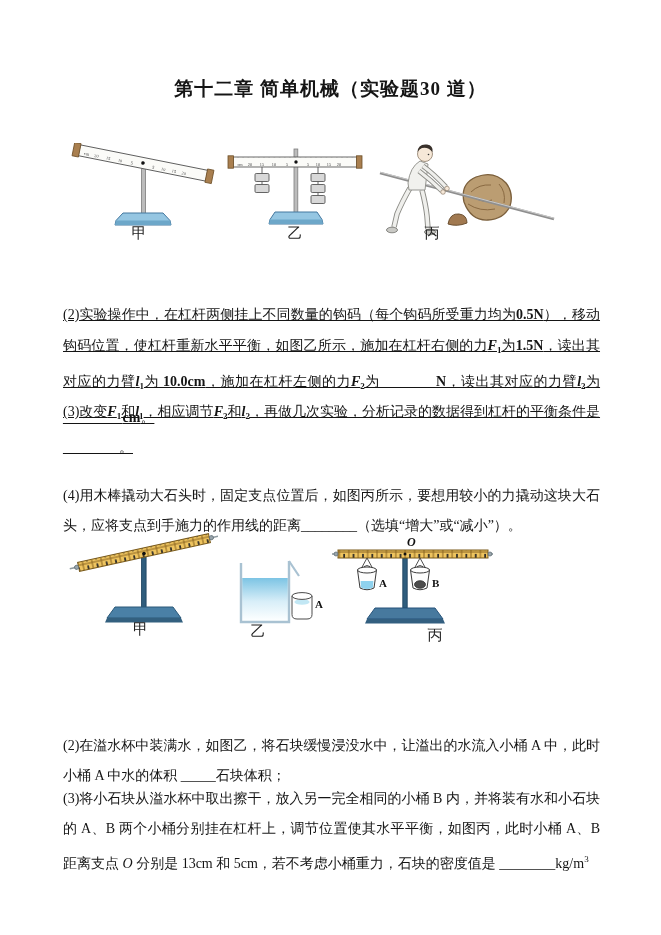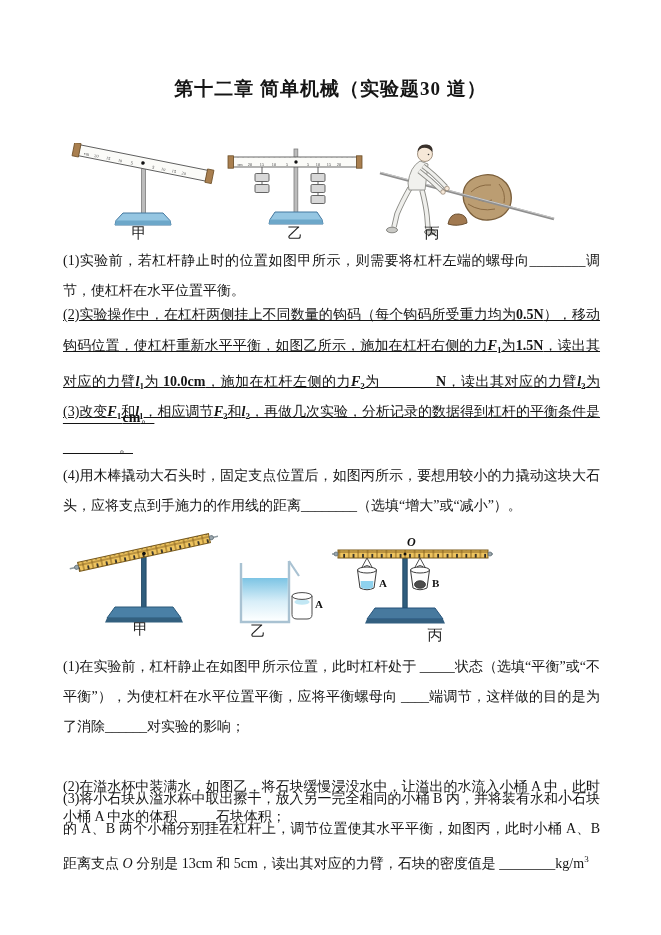--- a/index.html
+++ b/index.html
@@ -135,24 +135,23 @@
         <path d="M49.5,12 Q50,3.5 59,4.5 Q65.5,5.5 64.5,12 Q60,6.5 54,8 Q51,9 49.5,12 Z" fill="#38302a"></path>
         <circle cx="60.5" cy="14.5" r="0.8" fill="#333"></circle>
       </g>
     </svg>
   </div>
 
   <div class="caption" style="left:63px;top:224px;width:152px">甲</div>
   <div class="caption" style="left:225px;top:224px;width:140px">乙</div>
   <div class="caption" style="left:368px;top:224px;width:128px">丙</div>
 
-  <p class="para" style="top:246px"><span>(1)实验前，若杠杆静止时的位置如图甲所示，则需要将杠杆左端的螺母向________调节，使杠杆在水平位置平衡。</span></p>
   <p class="para lh31" style="top:299px"><span>(2)实验操作中，在杠杆两侧挂上不同数量的钩码（每个钩码所受重力均为</span><span class="seg-b">0.5N</span><span>），移动钩码位置，使杠杆重新水平平衡，如图乙所示，施加在杠杆右侧的力</span><span class="seg-bi">F</span><span class="seg-bsub">1</span><span>为</span><span class="seg-b">1.5N</span><span>，读出其对应的力臂</span><span class="seg-bi">l</span><span class="seg-bsub">1</span><span>为 </span><span class="seg-b">10.0cm</span><span>，施加在杠杆左侧的力</span><span class="seg-bi">F</span><span class="seg-bsub">2</span><span>为________</span><span class="seg-b">N</span><span>，读出其对应的力臂</span><span class="seg-bi">l</span><span class="seg-bsub">2</span><span>为________ </span><span class="seg-b">cm</span><span>。</span></p>
   <p class="para lh31" style="top:396px"><span>(3)改变</span><span class="seg-bi">F</span><span class="seg-bsub">1</span><span>和</span><span class="seg-bi">l</span><span class="seg-bsub">1</span><span>，相应调节</span><span class="seg-bi">F</span><span class="seg-bsub">2</span><span>和</span><span class="seg-bi">l</span><span class="seg-bsub">2</span><span>，再做几次实验，分析记录的数据得到杠杆的平衡条件是________。</span></p>
-  <p class="para" style="top:461px"><span>(4)用木棒撬动大石头时，固定支点位置后，如图丙所示，要想用较小的力撬动这块大石头，应将支点到手施力的作用线的距离________（选填“增大”或“减小”）。</span></p>
+  <p class="para" style="top:481px"><span>(4)用木棒撬动大石头时，固定支点位置后，如图丙所示，要想用较小的力撬动这块大石头，应将支点到手施力的作用线的距离________（选填“增大”或“减小”）。</span></p>
 
 
   <div class="fig" style="left:63px;top:533px">
     <svg width="155" height="92" viewBox="0 0 155 92">
       <defs>
         <pattern id="chA" width="9.4" height="9" patternUnits="userSpaceOnUse">
           <rect width="9.4" height="9" fill="#eec45f" stroke="#8a6420" stroke-width="1"></rect>
           <rect x="3.9" y="2.2" width="1.7" height="4.6" fill="#272727"></rect>
         </pattern>
       </defs>
@@ -225,17 +224,16 @@
       <text x="102" y="59" class="fig-letter">B</text>
       <path d="M45,80 L105,80 L113,91 L37,91 Z" fill="#47799e" stroke="#27537a" stroke-width="1"></path>
       <path d="M37,91 L113,91 L115,95.5 L35,95.5 Z" fill="#335f80"></path>
     </svg>
   </div>
 
   <div class="caption" style="left:63px;top:620px;width:155px">甲</div>
   <div class="caption" style="left:233px;top:622px;width:50px">乙</div>
   <div class="caption" style="left:375px;top:626px;width:120px">丙</div>
 
-  <p class="para" style="top:652px"><span>(1)在实验前，杠杆静止在如图甲所示位置，此时杠杆处于 _____状态（选填“平衡”或“不平衡”），为使杠杆在水平位置平衡，应将平衡螺母向 ____端调节，这样做的目的是为了消除______对实验的影响；</span></p>
-  <p class="para" style="top:772px"><span>(2)在溢水杯中装满水，如图乙，将石块缓慢浸没水中，让溢出的水流入小桶 A 中，此时小桶 A 中水的体积 _____石块体积；</span></p>
-  <p class="para" style="top:784px"><span>(3)将小石块从溢水杯中取出擦干，放入另一完全相同的小桶 B 内，并将装有水和小石块的 A、B 两个小桶分别挂在杠杆上，调节位置使其水平平衡，如图丙，此时小桶 A、B 距离支点 </span><span class="seg-i">O</span><span> 分别是 13cm 和 5cm，读出其对应的力臂，石块的密度值是  ________kg/m</span><span class="seg-sup">3</span></p>
+  <p class="para" style="top:731px"><span>(2)在溢水杯中装满水，如图乙，将石块缓慢浸没水中，让溢出的水流入小桶 A 中，此时小桶 A 中水的体积 _____石块体积；</span></p>
+  <p class="para" style="top:784px"><span>(3)将小石块从溢水杯中取出擦干，放入另一完全相同的小桶 B 内，并将装有水和小石块的 A、B 两个小桶分别挂在杠杆上，调节位置使其水平平衡，如图丙，此时小桶 A、B 距离支点 </span><span class="seg-i">O</span><span> 分别是 13cm 和 5cm，若不考虑小桶重力，石块的密度值是  ________kg/m</span><span class="seg-sup">3</span></p>
 
 </div>
 
 </body></html>

